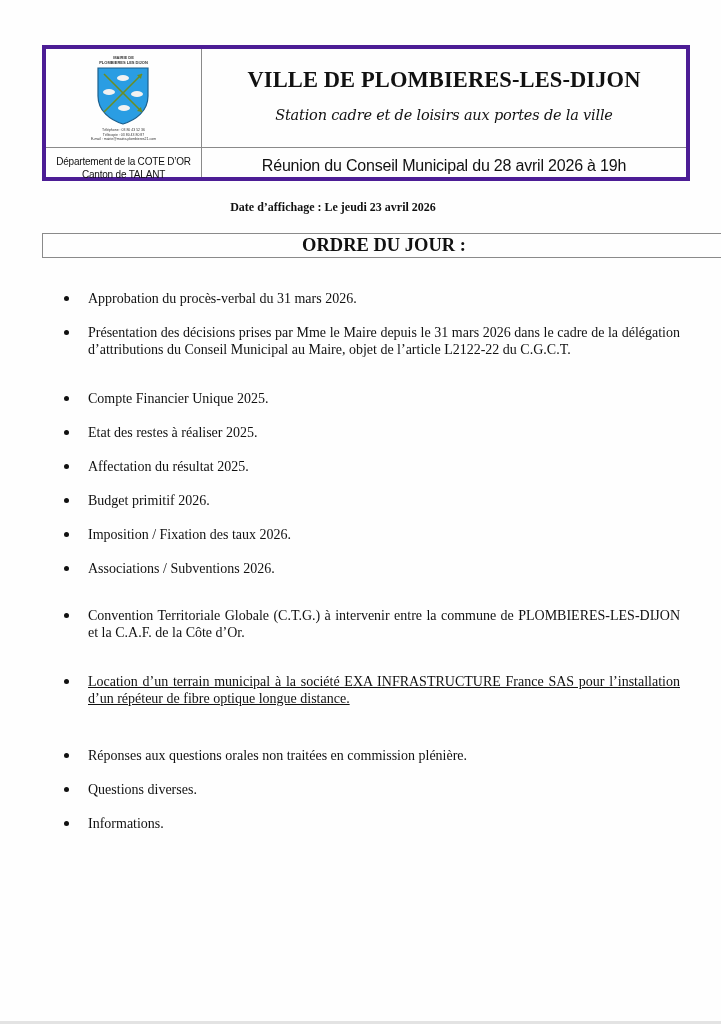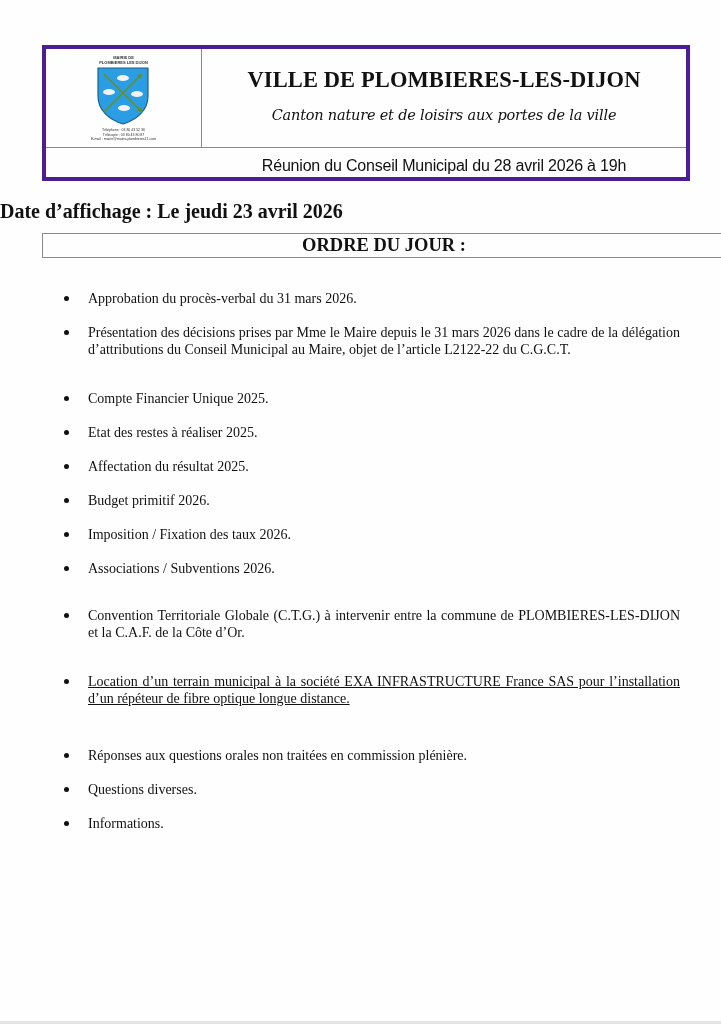--- a/index.html
+++ b/index.html
@@ -37,22 +37,22 @@
     }
     .dept-text {
       position: absolute; top: 7px; left: 0; width: 100%; text-align: center;
       font-family: "Liberation Sans", sans-serif; font-size: 10px; line-height: 13px; letter-spacing: -0.2px;
     }
     .meeting-text {
       position: absolute; top: 9px; left: 0; width: 100%; text-align: center;
       font-family: "Liberation Sans", sans-serif; font-size: 16px; letter-spacing: -0.2px;
     }
     .posting-date {
-      position: absolute; top: 200px; left: 0; width: 666px; 
-      font-weight: bold; font-size: 20px;
+      position: absolute; top: 200px; left: 0; width: 666px; text-align: center;
+      font-weight: bold; font-size: 12px;
     }
     .agenda-box {
       position: absolute; left: 42px; top: 233px; width: 684px; height: 25px;
       border: 1px solid #8a8a8a; box-sizing: border-box; text-align: center;
       font-weight: bold; font-size: 18.5px; line-height: 23px;
     }
     .agenda-list { position: absolute; left: 64px; top: 290px; width: 616px; margin: 0; padding: 0; list-style: none; }
     .agenda-item { position: relative; padding-left: 24px; font-size: 14px; line-height: 17px; text-align: justify; }
     .agenda-item .bullet { position: absolute; left: 0; top: 6px; width: 5px; height: 5px; border-radius: 50%; background: #111; }
     .bottom-band { position: absolute; left: 0; bottom: 0; width: 721px; height: 3px; background: #e3e3e3; }
@@ -78,21 +78,27 @@
       <ellipse cx="28" cy="42" rx="6" ry="3" fill="#f2f2f2"></ellipse>
     </svg>
     <div class="contact">
       <div>Téléphone : 03 80 43 52 36</div>
       <div>Télécopie : 03 80 43 80 87</div>
       <div>E-mail : mairie@mairie-plombieres21.com</div>
     </div>
   </div>
   <div class="cell title-cell">
     <div class="city-title">VILLE DE PLOMBIERES-LES-DIJON</div>
-    <div class="tagline">Canton nature et de loisirs aux portes de la ville</div>
+    <div class="tagline">Station cadre et de loisirs aux portes de la ville</div>
+  </div>
+  <div class="cell dept-cell">
+    <div class="dept-text">
+      <div>Département de la COTE D’OR</div>
+      <div>Canton de TALANT</div>
+    </div>
   </div>
   <div class="cell meeting-cell">
     <div class="meeting-text">Réunion du Conseil Municipal du 28 avril 2026 à 19h</div>
   </div>
 </div>
 
 <div class="posting-date">Date d’affichage : Le jeudi 23 avril 2026</div>
 
 <div class="agenda-box">ORDRE DU JOUR :</div>
 

